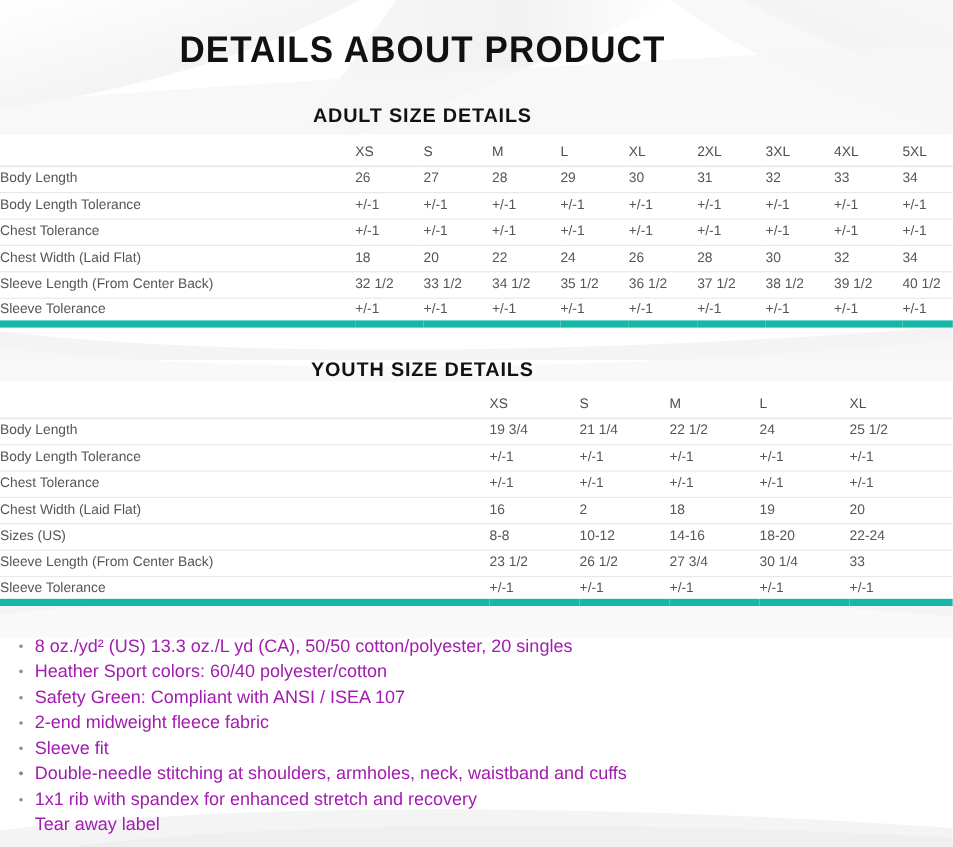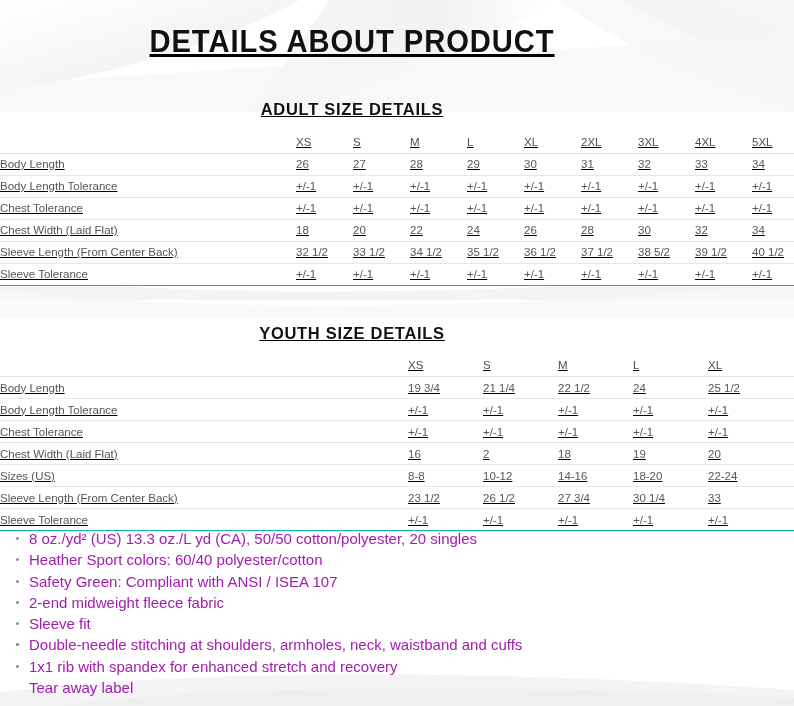--- a/index.html
+++ b/index.html
@@ -23,21 +23,20 @@
     height: 706px;
     pointer-events: none;
     z-index: 0;
   }
 
   #page {
     position: relative;
     z-index: 1;
     width: 704px;
     height: 706px;
-    text-decoration: underline;
   }
 
   
   .main-title {
     text-align: center;
     font-size: 31px;
     font-weight: bold;
     color: #111111;
     letter-spacing: 1.0px;
     font-family: "Liberation Sans", sans-serif;
@@ -47,21 +46,21 @@
     line-height: 40px;
     transform: scaleX(0.94);
   }
 
   .section-title {
     text-align: center;
     font-size: 16.5px;
     font-weight: bold;
     color: #121212;
     letter-spacing: 0.7px;
-    margin: 12px;
+    margin: 0;
     line-height: 20px;
   }
   #adult-section-title { padding-top: 25px; }
   #youth-section-title { padding-top: 25px; }
 
   
   .size-table {
     width: 794px;
     border-collapse: collapse;
     background: #ffffff;
@@ -79,21 +78,21 @@
     text-align: left;
     vertical-align: middle;
     white-space: nowrap;
   }
   .size-table thead tr th {
     border-bottom: 1px solid #e0e0e0;
     font-size: 11.5px;
     color: #4e4f53;
   }
   .size-table tbody tr:last-child td {
-    border-bottom: 1px solid #14b8a6;
+    border-bottom: 6px solid #14b8a6;
   }
   .rowlabel {
     padding-left: 9px;
     color: #55565a;
   }
   .val {
     color: #55565a;
   }
 
   
@@ -246,21 +245,21 @@
             <td class="val val-last">34</td>
           </tr>
           <tr>
             <td class="rowlabel">Sleeve Length (From Center Back)</td>
             <td class="val">32 1/2</td>
             <td class="val">33 1/2</td>
             <td class="val">34 1/2</td>
             <td class="val">35 1/2</td>
             <td class="val">36 1/2</td>
             <td class="val">37 1/2</td>
-            <td class="val">38 5/2</td>
+            <td class="val">38 1/2</td>
             <td class="val">39 1/2</td>
             <td class="val val-last">40 1/2</td>
           </tr>
           <tr>
             <td class="rowlabel">Sleeve Tolerance</td>
             <td class="val">+/-1</td>
             <td class="val">+/-1</td>
             <td class="val">+/-1</td>
             <td class="val">+/-1</td>
             <td class="val">+/-1</td>

